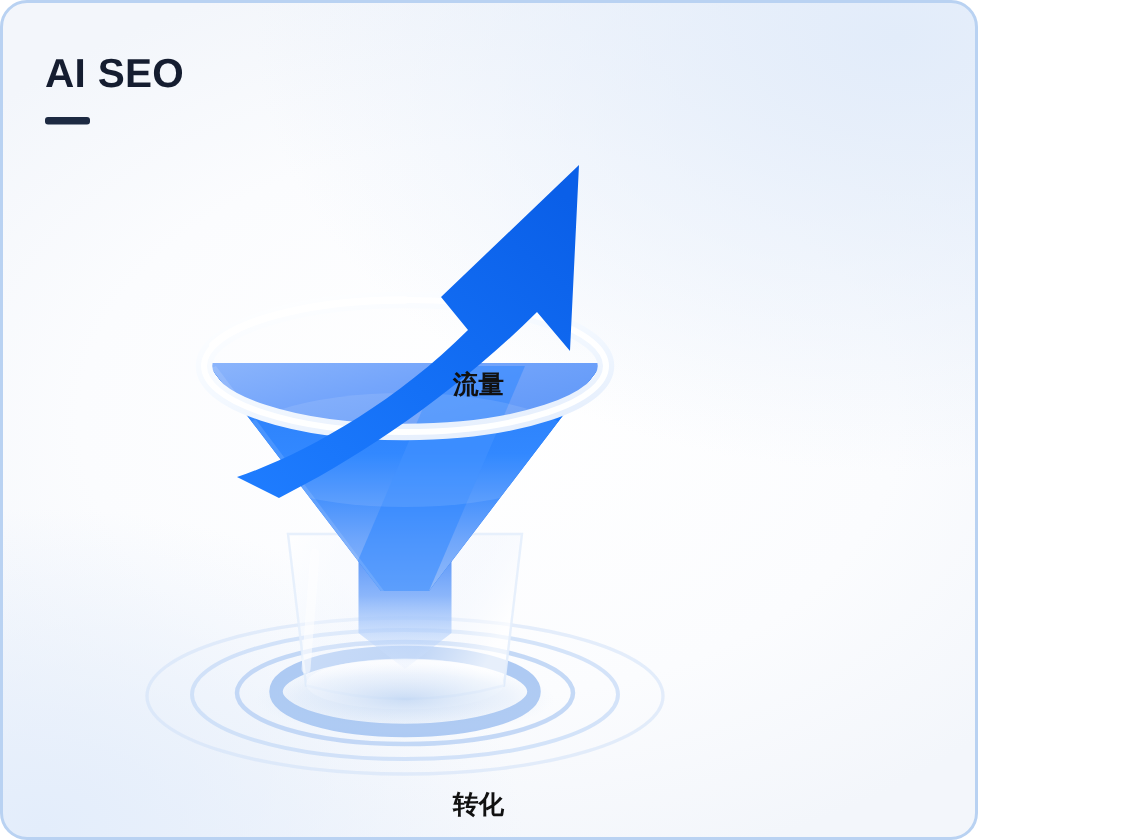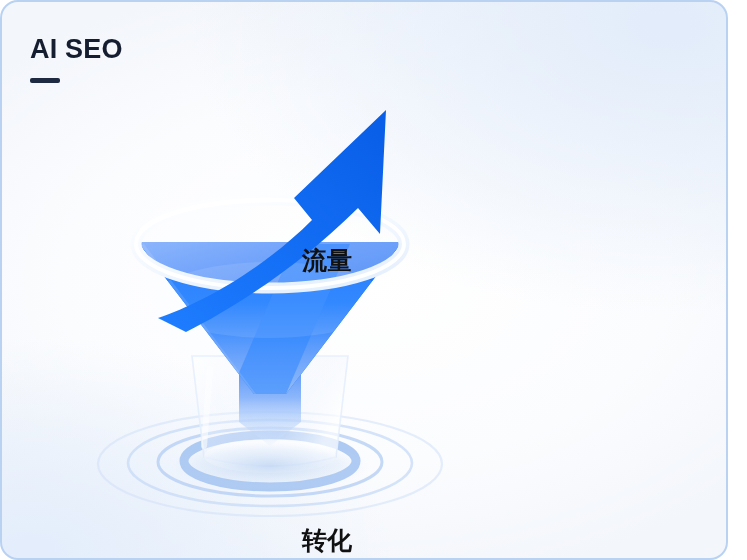--- a/index.html
+++ b/index.html
@@ -7,21 +7,21 @@
     margin: 0;
     padding: 0;
     background: #ffffff;
   }
   body {
     font-family: "Liberation Sans", "DejaVu Sans", sans-serif;
   }
 
   .canvas {
     position: relative;
-    width: 728px;
+    width: 652px;
     height: 560px;
     overflow: hidden;
     box-sizing: border-box;
     border: 2px solid #b9d2f2;
     border-radius: 18px;
     background:
       radial-gradient(120% 95% at 92% 4%, #e2ecfa 0%, rgba(226,236,250,0) 55%),
       radial-gradient(90% 70% at 4% 99%, #e3edfb 0%, rgba(227,237,251,0) 55%),
       radial-gradient(70% 55% at 50% 50%, #ffffff 0%, #fbfcfe 60%, #f3f6fb 100%),
       linear-gradient(135deg, #fdfefe 0%, #f6f9fc 100%);
@@ -72,21 +72,21 @@
     width: 380px;
     height: 440px;
     z-index: 10;
   }
   .art svg { display: block; width: 100%; height: 100%; overflow: visible; }
 
   
   .art-label {
     position: absolute;
     z-index: 30;
-    font-size: 25px;
+    font-size: 17px;
     font-weight: 700;
     color: #111111;
     white-space: nowrap;
     line-height: 1;
   }
   .label-traffic { left: 222px; top: 154px; }
   .label-convert { left: 222px; top: 434px; }
 </style>
 </head>
 <body>

